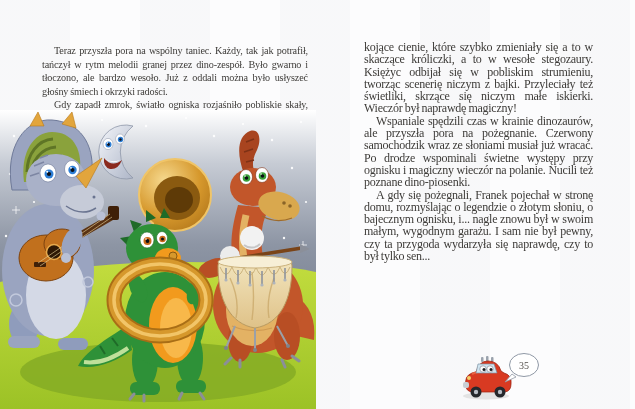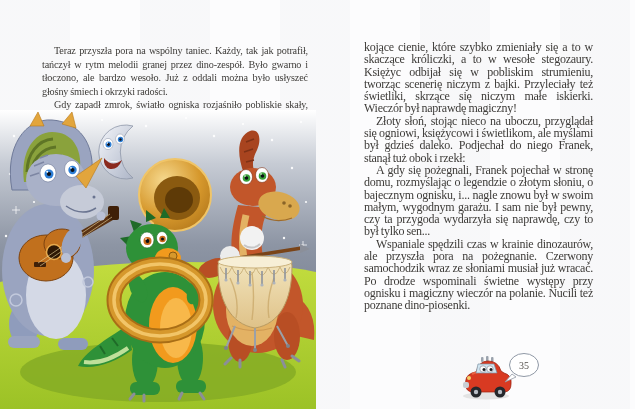--- a/index.html
+++ b/index.html
@@ -256,23 +256,22 @@
           <ellipse cx="160" cy="190" rx="46" ry="36" fill="none" stroke="#d6982c" stroke-width="11"></ellipse>
           <ellipse cx="160" cy="190" rx="46" ry="36" fill="none" stroke="#f2c568" stroke-width="3.5"></ellipse>
         </g>
       </svg>
     </div>
   </section>
 
   <section class="page right">
     <div class="text-block right-text">
       <p>kojące cienie, które szybko zmieniały się a to w skaczące króliczki, a to w wesołe stegozaury. Księżyc odbijał się w pobliskim strumieniu, tworząc scenerię niczym z bajki. Przyleciały też świetliki, skrzące się niczym małe iskierki. Wieczór był naprawdę magiczny!</p>
-      <p class="indent">Złoty słoń, stojąc nieco na uboczu, przyglądał się ogniowi, księżycowi i świetlikom, ale myślami był gdzieś daleko. Podjechał do niego Franek, stanął tuż obok i rzekł:</p>
+      <p class="indent">Wspaniale spędzili czas w krainie dinozaurów, ale przyszła pora na pożegnanie. Czerwony samochodzik wraz ze słoniami musiał już wracać. Po drodze wspominali świetne występy przy ognisku i magiczny wieczór na polanie. Nucili też poznane dino-piosenki.</p>
       <p class="indent">A gdy się pożegnali, Franek pojechał w stronę domu, rozmyślając o legendzie o złotym słoniu, o bajecznym ognisku, i... nagle znowu był w swoim małym, wygodnym garażu. I sam nie był pewny, czy ta przygoda wydarzyła się naprawdę, czy to był tylko sen...</p>
-      <p class="indent">Wspaniale spędzili czas w krainie dinozaurów, ale przyszła pora na pożegnanie. Czerwony samochodzik wraz ze słoniami musiał już wracać. Po drodze wspominali świetne występy przy ognisku i magiczny wieczór na polanie. Nucili też poznane dino-piosenki.</p>
     </div>
 
     <div class="page-footer">
       <svg width="95" height="56" viewBox="0 0 95 56" xmlns="http://www.w3.org/2000/svg">
         <g>
           <ellipse cx="34" cy="46" rx="23" ry="3.5" fill="#e3e3e3"></ellipse>
           <rect x="29" y="7" width="2.5" height="5" rx="1" fill="#9aa2ac"></rect>
           <rect x="34" y="6" width="2.5" height="6" rx="1" fill="#9aa2ac"></rect>
           <rect x="39" y="7" width="2.5" height="5" rx="1" fill="#9aa2ac"></rect>
           <path d="M14,36 Q12,26 20,23 L24,22 Q27,11 36,11 Q46,11 49,21 L52,23 Q60,25 59,34 Q59,41 53,42 L20,42 Q14,41 14,36 Z" fill="#d83a22" stroke="#9e2413" stroke-width="0.8"></path>

